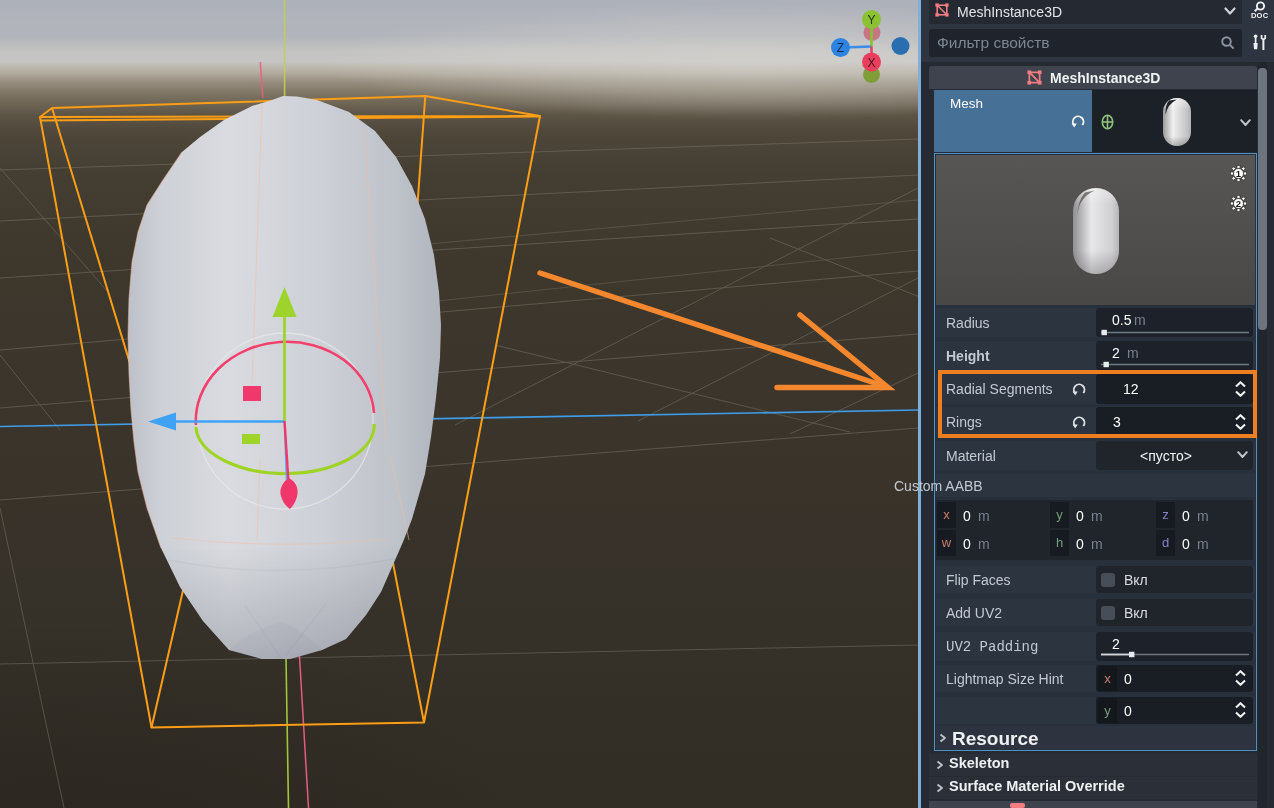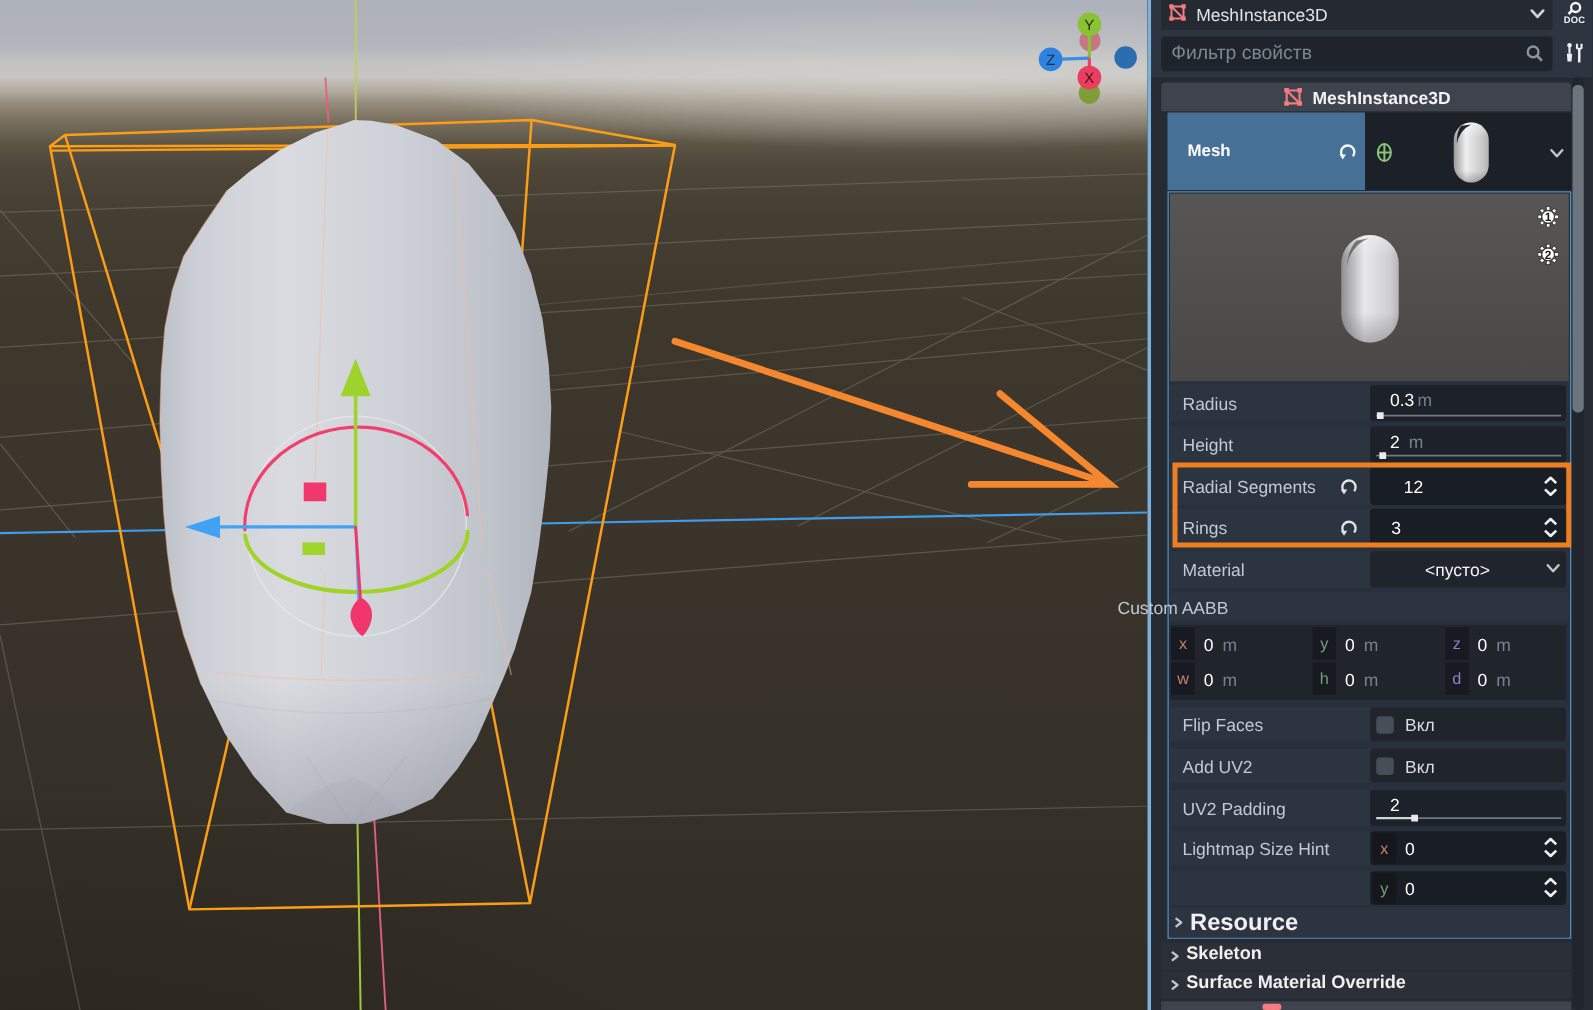--- a/index.html
+++ b/index.html
@@ -212,21 +212,21 @@
     <rect x="0.4" y="0.4" width="3.4" height="3.4" stroke="none"></rect>
     <rect x="10.2" y="0.4" width="3.4" height="3.4" stroke="none"></rect>
     <rect x="0.4" y="10.2" width="3.4" height="3.4" stroke="none"></rect>
     <rect x="10.2" y="10.2" width="3.4" height="3.4" stroke="none"></rect>
   </g>
 </svg>
 <div class="abs bold" style="left:1050px;top:70px;font-size:14px;color:#f0f2f4;">MeshInstance3D</div>
 
 <div class="abs" style="left:934px;top:90px;width:158px;height:62px;background:#467095;"></div>
 <div class="abs" style="left:1092px;top:90px;width:165px;height:62px;background:#1c2127;"></div>
-<div class="abs" style="left:950px;top:113px;font-size:13.5px;color:#fdfdfe;font-weight:bold;">Mesh</div>
+<div class="abs" style="left:950px;top:96px;font-size:13.5px;color:#fdfdfe;">Mesh</div>
 <svg class="abs" style="left:1070px;top:113px" width="17" height="17" viewBox="0 0 17 17">
   <path d="M4.2 12.2 A 5.3 5.3 0 1 1 12.3 12.0" fill="none" stroke="#f3f5f7" stroke-width="1.9"></path>
   <path d="M1.6 10.6 L6.8 10.6 L4.2 14.6 Z" fill="#f3f5f7"></path>
 </svg>
 <svg class="abs" style="left:1101px;top:114px" width="14" height="16" viewBox="0 0 14 16">
   <ellipse cx="6.5" cy="8" rx="5.2" ry="6.8" fill="none" stroke="#8cc479" stroke-width="1.6"></ellipse>
   <line x1="6.5" y1="1.2" x2="6.5" y2="14.8" stroke="#8cc479" stroke-width="1.6"></line>
   <line x1="1.3" y1="8" x2="11.7" y2="8" stroke="#8cc479" stroke-width="1.6"></line>
 </svg>
 <svg class="abs" style="left:1160px;top:96px" width="34" height="52" viewBox="0 0 34 52">
@@ -305,30 +305,30 @@
     <circle cx="8.5" cy="8.5" r="5"></circle>
   </g>
   <g transform="translate(8.5,12) scale(0.5)">
       <text x="0" y="0" font-size="19" font-weight="bold" fill="#1c1c1c" text-anchor="middle" font-family="Liberation Sans">2</text>
     </g>
 </svg>
 
 <div class="abs" style="left:936px;top:308px;width:319px;height:29px;background:#2c3440;"></div>
 <div class="abs" style="left:1096px;top:308px;width:157px;height:29px;background:#1d222a;border-radius:3px;"></div>
 <div class="lbl" style="left:946px;top:315px;">Radius</div>
-<div class="val" style="left:1112px;top:312px;">0.3</div>
+<div class="val" style="left:1112px;top:312px;">0.5</div>
 <div class="suf" style="left:1134px;top:312px;">m</div>
 <svg class="abs" style="left:1096px;top:328px" width="157" height="9" viewBox="0 0 157 9">
   <line x1="5" y1="4.5" x2="153" y2="4.5" stroke="#707880" stroke-width="1.4"></line>
   <rect x="5.5" y="1.8" width="5.4" height="5.4" fill="#e8eaec"></rect>
 </svg>
 
 <div class="abs" style="left:936px;top:341px;width:319px;height:29px;background:#2c3440;"></div>
 <div class="abs" style="left:1096px;top:341px;width:157px;height:29px;background:#1d222a;border-radius:3px;"></div>
-<div class="lbl" style="left:946px;top:348px;">Height</div>
+<div class="lbl" style="left:946px;top:348px;font-weight:bold;">Height</div>
 <div class="val" style="left:1112px;top:345px;">2</div>
 <div class="suf" style="left:1127px;top:345px;">m</div>
 <svg class="abs" style="left:1096px;top:360px" width="157" height="9" viewBox="0 0 157 9">
   <line x1="5" y1="4.5" x2="153" y2="4.5" stroke="#707880" stroke-width="1.4"></line>
   <rect x="7.5" y="1.8" width="5.4" height="5.4" fill="#e8eaec"></rect>
 </svg>
 
 <div class="abs" style="left:936px;top:374px;width:319px;height:30px;background:#2c3440;"></div>
 <div class="abs" style="left:1096px;top:374px;width:157px;height:30px;background:#191e25;border-radius:3px;"></div>
 <div class="lbl" style="left:946px;top:381px;">Radial Segments</div>
@@ -393,21 +393,21 @@
 <div class="abs" style="left:1124px;top:572px;font-size:14px;color:#d9dde1;">Вкл</div>
 
 <div class="abs" style="left:936px;top:599px;width:319px;height:27px;background:#2c3440;"></div>
 <div class="abs" style="left:1096px;top:599px;width:157px;height:27px;background:#20252c;border-radius:3px;"></div>
 <div class="lbl" style="left:946px;top:605px;">Add UV2</div>
 <div class="abs" style="left:1101px;top:606px;width:14px;height:14px;background:#474e58;border-radius:3px;"></div>
 <div class="abs" style="left:1124px;top:605px;font-size:14px;color:#d9dde1;">Вкл</div>
 
 <div class="abs" style="left:936px;top:632px;width:319px;height:29px;background:#2c3440;"></div>
 <div class="abs" style="left:1096px;top:632px;width:157px;height:29px;background:#1d222a;border-radius:3px;"></div>
-<div class="lbl" style="left:946px;top:639px;">UV2 Padding</div>
+<div class="lbl" style="left:946px;top:639px;font-family:Liberation Mono, monospace;">UV2 Padding</div>
 <div class="val" style="left:1112px;top:636px;">2</div>
 <svg class="abs" style="left:1096px;top:650px" width="157" height="9" viewBox="0 0 157 9">
   <line x1="5" y1="4.5" x2="153" y2="4.5" stroke="#6f767e" stroke-width="1.4"></line>
   <line x1="5" y1="4.5" x2="36" y2="4.5" stroke="#d4d7da" stroke-width="1.8"></line>
   <rect x="33" y="1.8" width="5.4" height="5.4" fill="#e8eaec"></rect>
 </svg>
 
 <div class="abs" style="left:936px;top:665px;width:319px;height:27px;background:#2c3440;"></div>
 <div class="abs" style="left:1096px;top:665px;width:157px;height:27px;background:#191e25;border-radius:3px;"></div>
 <div class="lbl" style="left:946px;top:671px;">Lightmap Size Hint</div>

